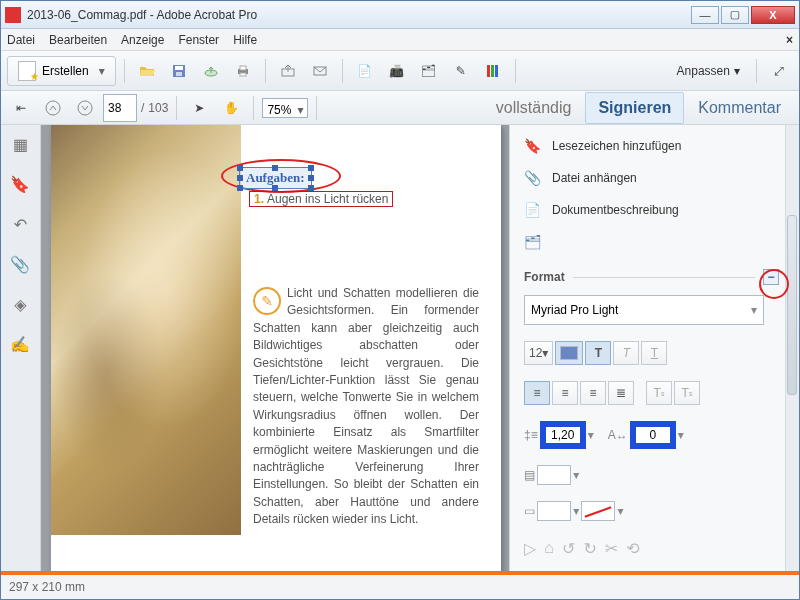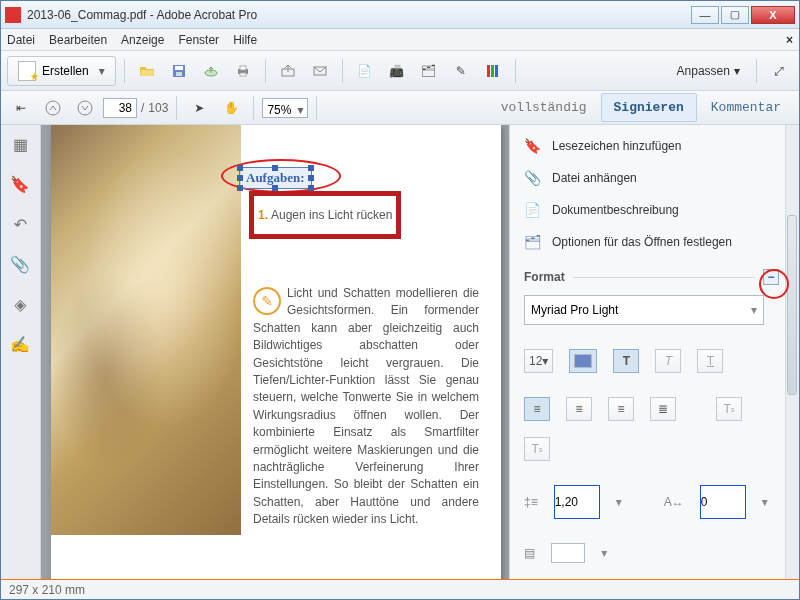--- a/index.html
+++ b/index.html
@@ -16,61 +16,61 @@
   .menubar .mclose { margin-left: auto; font-weight: bold; cursor: pointer;}
   .toolbar1, .toolbar2 { background: linear-gradient(#f7f9fb,#e8edf2); border-bottom: 1px solid #cfd6dd; display: flex; align-items: center; padding: 4px 6px; gap: 4px; }
   .toolbar1 { height: 40px; }
   .toolbar2 { height: 34px; }
   .tbtn { width: 28px; height: 28px; display: flex; align-items: center; justify-content: center; border: 1px solid transparent; border-radius: 2px; cursor: pointer; color: #444;}
   .sep { width: 1px; height: 24px; background: #c8cfd6; margin: 0 4px; }
   .create-btn { display: flex; align-items: center; gap: 6px; padding: 4px 10px; border: 1px solid #c2cbd3; background: linear-gradient(#fdfdfd,#eceff3); border-radius: 3px; cursor: pointer;}
   .create-btn .ico { width: 18px; height: 20px; background: #fff; border: 1px solid #bbb; position: relative; }
   .create-btn .ico:after { content: "★"; position: absolute; right: -4px; bottom: -2px; color: #e6b800; font-size: 10px;}
   .create-btn .drop { margin-left: 4px; color: #666;}
-  .page-input { width: 34px; height: 20px; text-align: right; padding: 0 4px; border: 1px solid #9fb4ca; background: #fff;}
+  .page-input { width: 34px; height: 28px; text-align: left; padding: 0 4px; border: 1px solid #9fb4ca; background: #fff;}
   .zoom-sel { height: 20px; display:flex; align-items:flex-end; border: 1px solid #9fb4ca; background:#fff; padding:0 4px; gap:6px;}
   .toolbar1 .right { margin-left: auto; display: flex; align-items: center; gap: 4px;}
   .anpassen { padding: 4px 8px; color: #333; cursor:pointer; display:flex; align-items:center; gap:4px;}
   .toolbar2 .right { margin-left: auto; display: flex; align-items: center; gap: 2px;}
-  .linkbtn { padding: 6px 12px; color: #4a6f95; cursor: pointer; font-size: 13px; font-family: Liberation Mono, monospace;}
+  .linkbtn { padding: 6px 12px; color: #4a6f95; cursor: pointer; font-size: 16px;}
   .linkbtn.hi { background: #e4eef8; border: 1px solid #b8d0e8; color: #2a5a8a; font-weight: 600; border-radius: 2px;}
   .body { flex: 1; display: flex; overflow: hidden; }
   .navpanel { width: 40px; background: #e9edf1; border-right: 1px solid #cfd6dd; display: flex; flex-direction: column; align-items: center; padding-top: 8px; gap: 18px; }
   .navpanel .nico { width: 22px; height: 22px; color: #777; display:flex; align-items:center; justify-content:center; font-size:16px; cursor:pointer;}
   .docarea { flex: 1; background: #9aa0a6; position: relative; overflow: hidden; }
   .page { position: absolute; left: 10px; top: 0; width: 450px; height: 560px; background: #fff; box-shadow: 2px 2px 6px rgba(0,0,0,.3); }
   .portrait { position: absolute; left: 0; top: 0; width: 190px; height: 410px; background: linear-gradient(135deg,#8c7250 0%,#c8b078 20%,#e8d8b0 40%,#c0a060 60%,#907040 100%); overflow:hidden;}
   .portrait:before { content:""; position:absolute; inset:0; background: radial-gradient(ellipse 120px 200px at 60% 40%, rgba(255,240,210,.6), transparent 70%), radial-gradient(ellipse 80px 140px at 30% 60%, rgba(140,110,70,.5), transparent 70%);}
   .sel-box { position: absolute; left: 188px; top: 42px; border: 1px solid #5a7cc0; background: rgba(160,190,230,.25); display:flex; align-items:center; justify-content:center; padding: 2px 6px;}
   .sel-box .handle { position:absolute; width:6px; height:6px; background:#3a62b0; }
   .sel-box .h1{left:-3px;top:-3px;} .sel-box .h2{right:-3px;top:-3px;} .sel-box .h3{left:-3px;bottom:-3px;} .sel-box .h4{right:-3px;bottom:-3px;}
   .sel-box .h5{left:50%;top:-3px;margin-left:-3px;} .sel-box .h6{left:50%;bottom:-3px;margin-left:-3px;}
   .sel-box .h7{left:-3px;top:50%;margin-top:-3px;} .sel-box .h8{right:-3px;top:50%;margin-top:-3px;}
   .sel-text { font-weight: bold; color: #3a62b0; font-family: serif; font-size: 13px;}
   .red-ellipse { position:absolute; left:170px; top:34px; width:120px; height:34px; border:2px solid #d22; border-radius:50%; pointer-events:none;}
-  .task-box { position:absolute; border:5px solid #b91c1c; padding:12px 4px; font-family:serif; font-size:11px; color:#555; }
+  .task-box { position:absolute; border:1px solid #b91c1c; padding:0 4px; font-family:serif; font-size:11px; color:#555; }
   .task-num { color:#d89020; font-weight:bold; margin-right:3px;}
   .bodytext { position:absolute; left:202px; top:160px; width:226px; font-family:serif; font-size:11px; line-height:1.45; color:#555; text-align:justify;}
   .bodytext .dropcap { width:28px; height:28px; border:2px solid #e8a030; border-radius:50%; float:left; display:flex; align-items:center; justify-content:center; color:#e8a030; font-size:14px; margin: 2px 6px 0 0;}
-  .statusbar { height:20px; background:#f3f4f5; border-top:1px solid #f97316; display:flex; align-items:center; padding:0 8px; color:#666; font-size:11px;}
+  .statusbar { height:28px; background:#f3f4f5; border-top:4px solid #f97316; display:flex; align-items:center; padding:0 8px; color:#666; font-size:11px;}
   .rightpanel { width: 290px; background:#f7f8f9; border-left:1px solid #cfd6dd; display:flex; flex-direction:column; position:relative;}
   .rp-scroll { position:absolute; right:0; top:0; bottom:0; width:14px; background:#e9edf1; border-left:1px solid #d5dae0;}
   .rp-thumb { position:absolute; right:2px; top:90px; width:10px; height:180px; background:linear-gradient(#e4e9ee,#cdd5dd); border:1px solid #b8c2cc; border-radius:3px;}
   .rp-content { padding: 10px 20px 8px 14px; display:flex; flex-direction:column; gap:10px; }
   .rp-item { display:flex; align-items:center; gap:10px; color:#333; cursor:pointer; padding:2px 0;}
   .rp-item .ico { width:18px; height:18px; display:flex; align-items:center; justify-content:center; color:#5a7ca8; font-size:14px;}
   .rp-section-head { display:flex; align-items:center; gap:8px; margin-top:6px; color:#555; font-weight:600;}
   .rp-section-head .line { flex:1; height:1px; background:#cfd6dd;}
   .collapse-btn { width:16px; height:16px; border:1px solid #8ea8c8; background:#eaf1f8; display:flex; align-items:center; justify-content:center; color:#3a62b0; font-weight:bold; font-size:12px; cursor:pointer;}
   .red-circ { position:absolute; width:30px; height:30px; border:2px solid #d22; border-radius:50%; pointer-events:none;}
   .font-sel { width: 240px; height:28px; border:1px solid #b0bcc8; background:#fff; display:flex; align-items:center; padding:14px 6px; justify-content:space-between; cursor:pointer;}
-  .fmt-row { display:flex; align-items:center; gap:16px; margin-top:14px; flex-wrap:wrap;}
+  .fmt-row { display:flex; align-items:center; gap:2px; margin-top:6px; flex-wrap:wrap;}
   .fmt-btn { min-width:26px; height:24px; border:1px solid #c2cbd3; background:linear-gradient(#fdfdfd,#eff2f5); display:flex; align-items:center; justify-content:center; cursor:pointer; color:#555; padding:0 4px;}
   .fmt-btn.sel { background:#d6e4f2; border-color:#8cb0d4;}
-  .num-in { width:46px; height:34px; border:1px solid #1d4ed8; background:#fff; text-align:left;}
+  .num-in { width:46px; height:28px; border:6px solid #1d4ed8; background:#fff; text-align:center;}
   .swatch { width:34px; height:20px; border:1px solid #b0bcc8; background:#fff;}
   .swatch.color { background:#6a86c5;}
   .swatch.none { position:relative;}
   .swatch.none:after { content:""; position:absolute; left:2px; right:2px; top:50%; height:2px; background:#d22; transform:rotate(-20deg);}
   .gray-row { display:flex; gap:8px; margin-top:8px; color:#bbb;}
   .gray-row div { font-size:16px;}
   .edit-with { margin-top:4px; color:#999; display:flex; align-items:center; gap:6px; cursor:pointer;}
   svg.ico16 { width:16px; height:16px; }
 </style>
 </head>
@@ -247,21 +247,20 @@
         <div class="rp-item">
             <span class="ico">📎</span>
             <span>Datei anhängen</span>
           </div>
         <div class="rp-item">
             <span class="ico">📄</span>
             <span>Dokumentbeschreibung</span>
           </div>
         <div class="rp-item">
             <span class="ico">🗂</span>
-            <span>Optionen für das Öffnen festlegen</span>
           </div>
 
         <div class="rp-section-head">
           <span>Format</span>
           <div class="line"></div>
           <div class="collapse-btn">−</div>
         </div>
         <div class="red-circ" style="right:10px; top:144px;"></div>
 
         <div class="font-sel">

